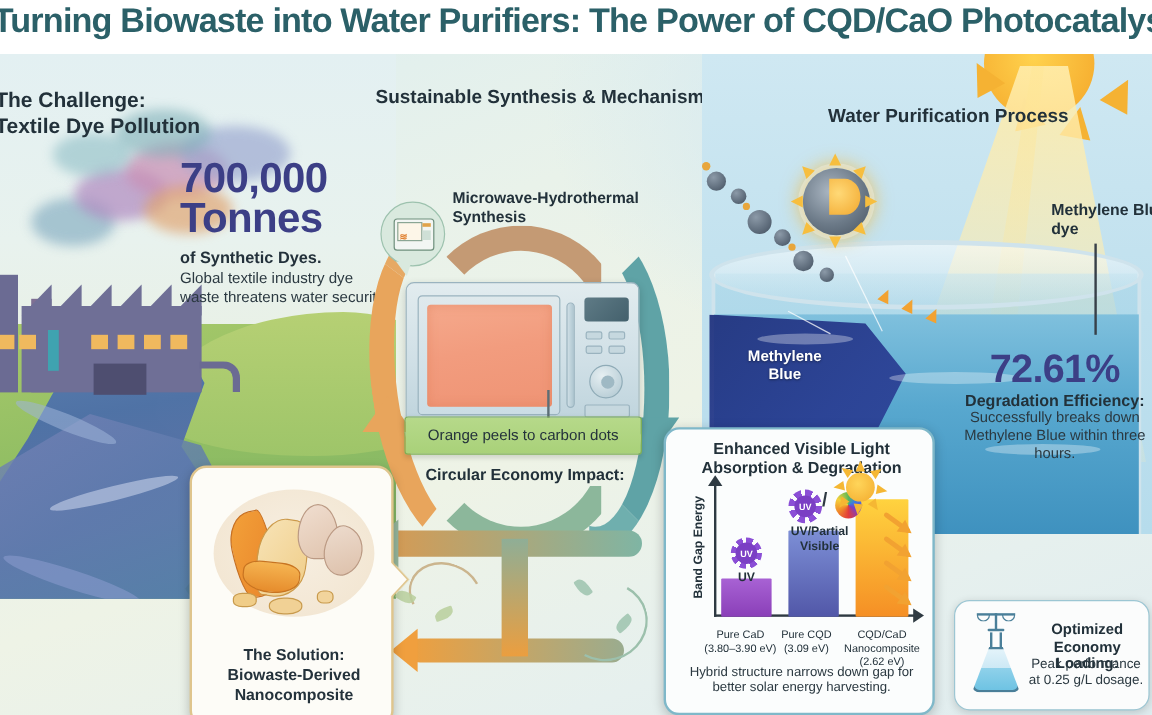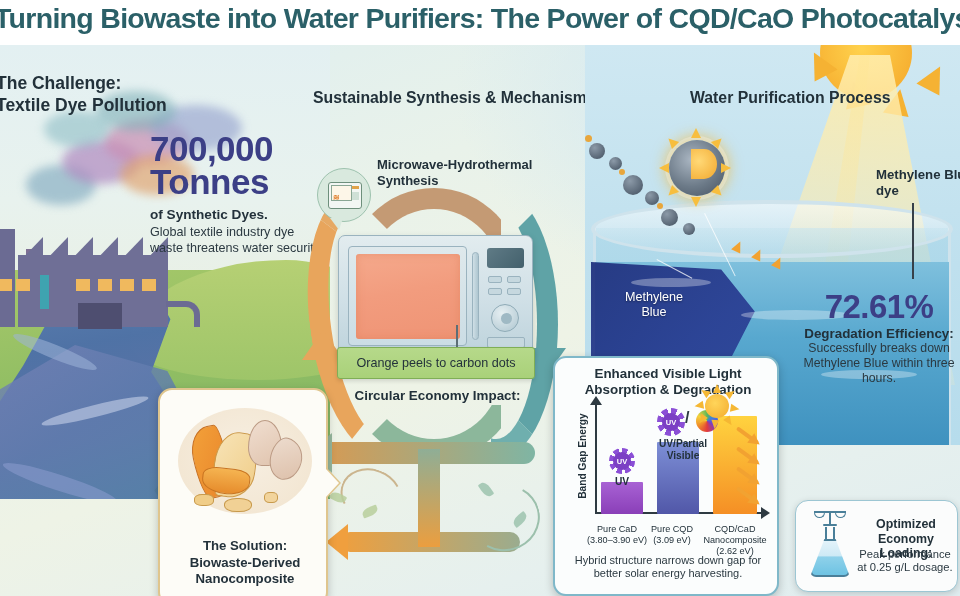--- a/index.html
+++ b/index.html
@@ -90,21 +90,21 @@
     border-left:14px solid #fdfcf7; filter:drop-shadow(2px 0 0 #dfc58d); }
   .sc-imgwrap{ position:absolute; left:12px; top:12px; width:146px; height:118px; }
   .sc-disc{ position:absolute; left:6px; top:6px; width:134px; height:106px;
     background:radial-gradient(ellipse at 50% 45%, #f7efe2 0%, #f3e7d4 70%, #efe0c8 100%);
     border-radius:50%; }
   .peel{ position:absolute; }
   .sc-cap{ position:absolute; left:6px; top:148px; width:158px; text-align:center;
     font-size:13.2px; line-height:16.5px; font-weight:bold; color:#24323b; }
 
   
-  .mid-head{ position:absolute; left:313px; top:44px; font-size:15.8px; font-weight:bold; color:#22313a; }
+  .mid-head{ position:absolute; left:313px; top:28px; font-size:15.8px; font-weight:bold; color:#22313a; }
 
   
   .circ{ position:absolute; left:310px; top:135px; width:250px; height:290px; }
   .arc-l{ position:absolute; left:0; top:8px; width:124px; height:272px;
     border:20px solid transparent; border-left-color:#e8a55c; border-top-color:#e6a964;
     border-radius:50%; transform:rotate(-8deg); box-sizing:border-box;
     border-left-width:21px; border-top-width:21px;
     clip-path: inset(0 46% 0 0);
   }
   .arc-r{ position:absolute; left:124px; top:8px; width:124px; height:272px;
@@ -214,21 +214,21 @@
   .nano-big{ position:absolute; left:84px; top:95px; width:56px; height:56px; border-radius:50%;
     background:radial-gradient(circle at 40% 35%, #aab6c2 0%, #6c7a88 55%, #46525f 100%);
     box-shadow:0 0 0 4px rgba(255,255,255,.28), 0 0 14px 4px rgba(247,183,49,.65); }
   .nano-big:after{ content:""; position:absolute; left:22px; top:9px; width:26px; height:30px;
     background:radial-gradient(circle at 30% 40%, #ffd977, #f2a82e);
     border-radius:0 50% 50% 0/0 50% 50% 0; }
   .nano-spike{ position:absolute; width:0;height:0; border-left:5px solid transparent;
     border-right:5px solid transparent; border-bottom:10px solid #f7be3e; }
 
   .mb-label{ position:absolute; left:614px; top:245px; width:80px; text-align:center;
-    font-size:12.6px; line-height:15px; font-weight:normal; color:#fff; z-index:30;
+    font-size:12.6px; line-height:15px; font-weight:bold; color:#fff; z-index:30;
     text-shadow:0 1px 2px rgba(0,0,0,.45); }
   .nc-label{ position:absolute; left:640px; top:318px; width:120px; text-align:center;
     font-size:12.2px; line-height:14.6px; color:#fff; z-index:30;
     text-shadow:0 1px 2px rgba(0,0,0,.45); }
   .lead{ position:absolute; background:rgba(255,255,255,.75); height:1px; z-index:29; transform-origin:0 0; }
   .orange-arr{ position:absolute; width:0;height:0; border-left:5px solid transparent;
     border-right:5px solid transparent; border-top:11px solid #f2a231; }
 
   .mbdye-lab{ position:absolute; left:876px; top:122px; width:110px;
     font-size:13.2px; line-height:16px; font-weight:bold; color:#22313a; z-index:40; white-space:nowrap; }

